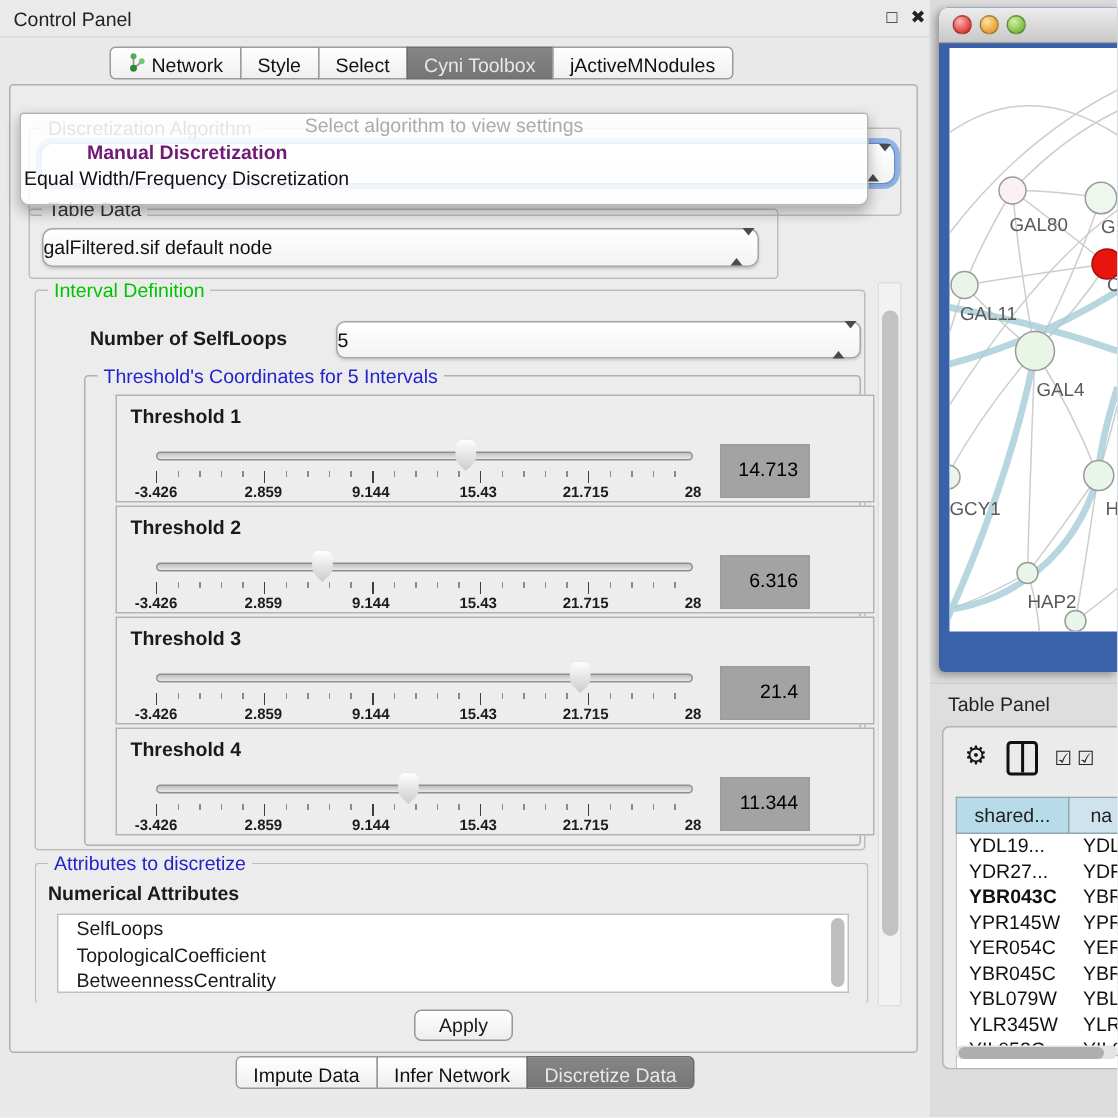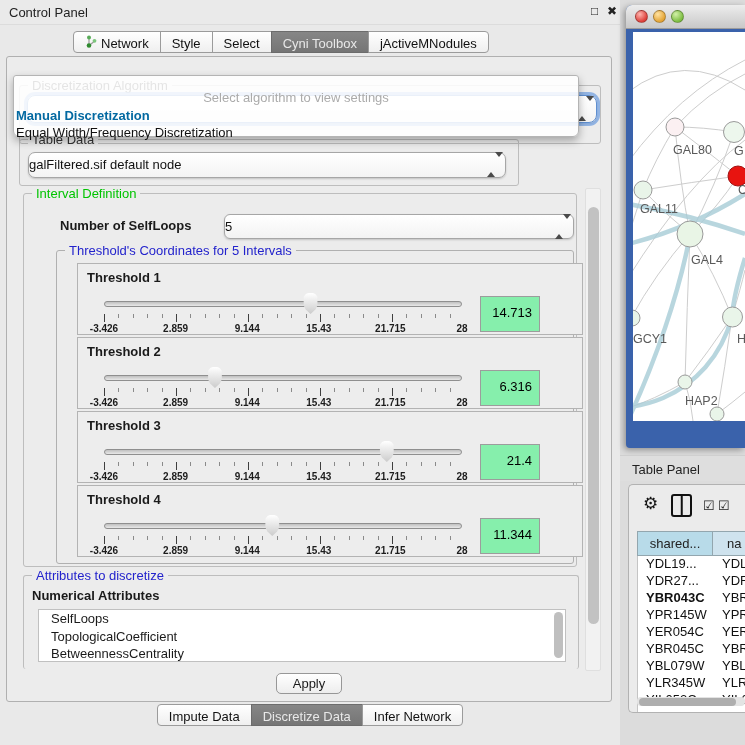--- a/index.html
+++ b/index.html
@@ -25,38 +25,38 @@
   .gt-green { color:#00c400; }
   .gt-blue { color:#2323cc; }
 
   .combo { position:absolute; background:linear-gradient(#ffffff,#f3f3f3); border:1px solid #a6a6a6; border-radius:6px; box-shadow:0 1px 2px rgba(0,0,0,.18); line-height:24px; font-size:13px; color:#111; }
   .stepper { position:absolute; right:9px; top:50%; transform:translateY(-50%); width:9px; }
   .tri-up { width:0; height:0; border-left:4px solid transparent; border-right:4px solid transparent; border-bottom:5px solid #4a4a4a; margin:0 auto 2px auto; }
   .tri-down { width:0; height:0; border-left:4px solid transparent; border-right:4px solid transparent; border-top:5px solid #4a4a4a; margin:0 auto; }
   .focus-ring { box-shadow:0 0 0 3px rgba(99,150,222,.65), 0 1px 2px rgba(0,0,0,.18); border-color:#5f8fd0; }
 
   #algo-popup { left:6px; top:18px; width:566px; height:62px; background:rgba(255,255,255,.87); border:1px solid #b4b4b4; border-radius:3px 3px 6px 6px; box-shadow:0 4px 9px rgba(0,0,0,.30); z-index:40; }
-  .popup-prompt { text-align:center; color:#ababab; padding-top:14px; font-size:13px; }
-  .popup-opt-bold { font-weight:bold; padding:3px 0 0 2px; font-size:13px; color:#0369a1; }
+  .popup-prompt { text-align:center; color:#ababab; padding-top:0; font-size:13px; }
+  .popup-opt-bold { font-weight:bold; padding:3px 0 0 2px; font-size:13px; color:#701a75;margin-left:42px; }
   .popup-opt { padding:2px 0 0 2px; font-size:13px; color:#111; }
 
   .tbox { position:absolute; left:20px; width:506px; height:72px; border:1px solid #b3b3b3; background:#ededed; }
   .tlabel { position:absolute; left:9px; top:6px; font-weight:bold; font-size:13px; }
   .slider { position:absolute; left:26px; top:28px; width:358px; height:42px; }
   .track { position:absolute; left:0; right:0; top:9px; height:6px; border:1px solid #8f8f8f; border-radius:4px; background:linear-gradient(#c0c0c0,#e8e8e8); }
   .thumb { position:absolute; top:1px; width:16px; height:21px; transform:translateX(-50%);
     clip-path:polygon(50% 100%, 20% 78%, 7% 60%, 7% 18%, 20% 5%, 35% 0%, 65% 0%, 80% 5%, 93% 18%, 93% 60%, 80% 78%);
     background:linear-gradient(#ffffff,#dedede 65%,#cbcbcb); filter:drop-shadow(0 0 1px #666); }
   .ticks { position:absolute; left:0; right:-1px; top:22px; height:8px;
     background-image:repeating-linear-gradient(90deg,#3f3f3f 0 1px,transparent 1px 20%),
                      repeating-linear-gradient(90deg,#8a8a8a 0 1px,transparent 1px 4%);
     background-size:calc(100% + 1px) 100%, calc(100% + 1px) 4px; background-repeat:no-repeat; }
   .slabels { position:absolute; left:0; right:0; top:31px; height:12px; }
   .slabel { position:absolute; transform:translateX(-50%); font-size:10px; font-weight:bold; color:#1c1c1c; white-space:nowrap; }
-  .vbox { position:absolute; right:42px; top:32px; width:60px; height:36px; background:#86efac; border:1px solid #9c9c9c; font-size:13px; text-align:right; line-height:32px; padding-right:7px; color:#000; }
+  .vbox { position:absolute; right:42px; top:32px; width:60px; height:36px; background:#a3a3a3; border:1px solid #9c9c9c; font-size:13px; text-align:right; line-height:32px; padding-right:7px; color:#000; }
 
   .sb-track { position:absolute; background:#f2f2f2; border:1px solid #dfdfdf; border-radius:2px; }
   .sb-thumb { position:absolute; background:#c2c2c2; border-radius:6px; }
 
   #apply-btn { left:50%; transform:translateX(-50%); top:616px; width:66px; height:21px; border:1px solid #979797; border-radius:5px; background:linear-gradient(#ffffff,#ededed); font-size:13px; text-align:center; line-height:19px; }
 
   
   #right { left:620px; top:0; width:125px; height:745px; background:#dcdcdc; }
   #net-win { position:absolute; left:6px; top:5px; width:119px; height:443px; background:#3a62ab; border-radius:6px 0 0 4px; box-shadow:-2px 2px 6px rgba(0,0,0,.35); }
   #net-titlebar { position:absolute; left:0; top:0; right:0; height:24px; background:linear-gradient(#ededed,#c8c8c8); border-bottom:1px solid #9b9b9b; border-radius:6px 0 0 0; }
@@ -242,25 +242,25 @@
         </div>
       </div>
 
       <div id="apply-btn" class="a">Apply</div>
     </div>
 
     <div class="a tabrow" style="left:0; top:704px; width:620px; justify-content:center;">
       <div class="tab">
           <span>Impute Data</span>
         </div>
+      <div class="tab">
+          <span>Infer Network</span>
+        </div>
       <div class="tab active">
           <span>Discretize Data</span>
-        </div>
-      <div class="tab">
-          <span>Infer Network</span>
         </div>
     </div>
   </div>
 
   <div id="right" class="a">
 
     <div id="net-win">
       <div id="net-titlebar">
         <span class="tl" id="tl-red"></span>
         <span class="tl" id="tl-yellow"></span>

